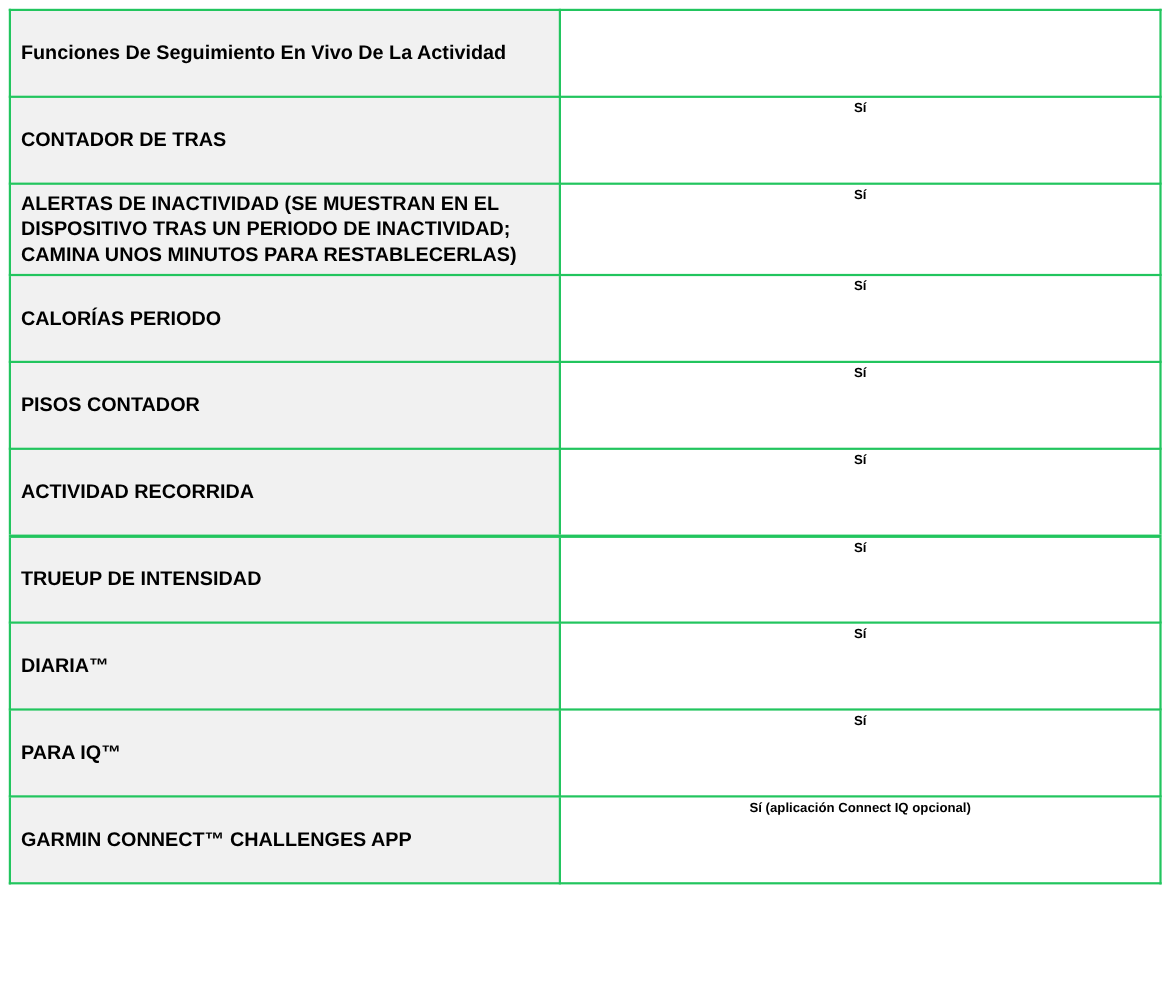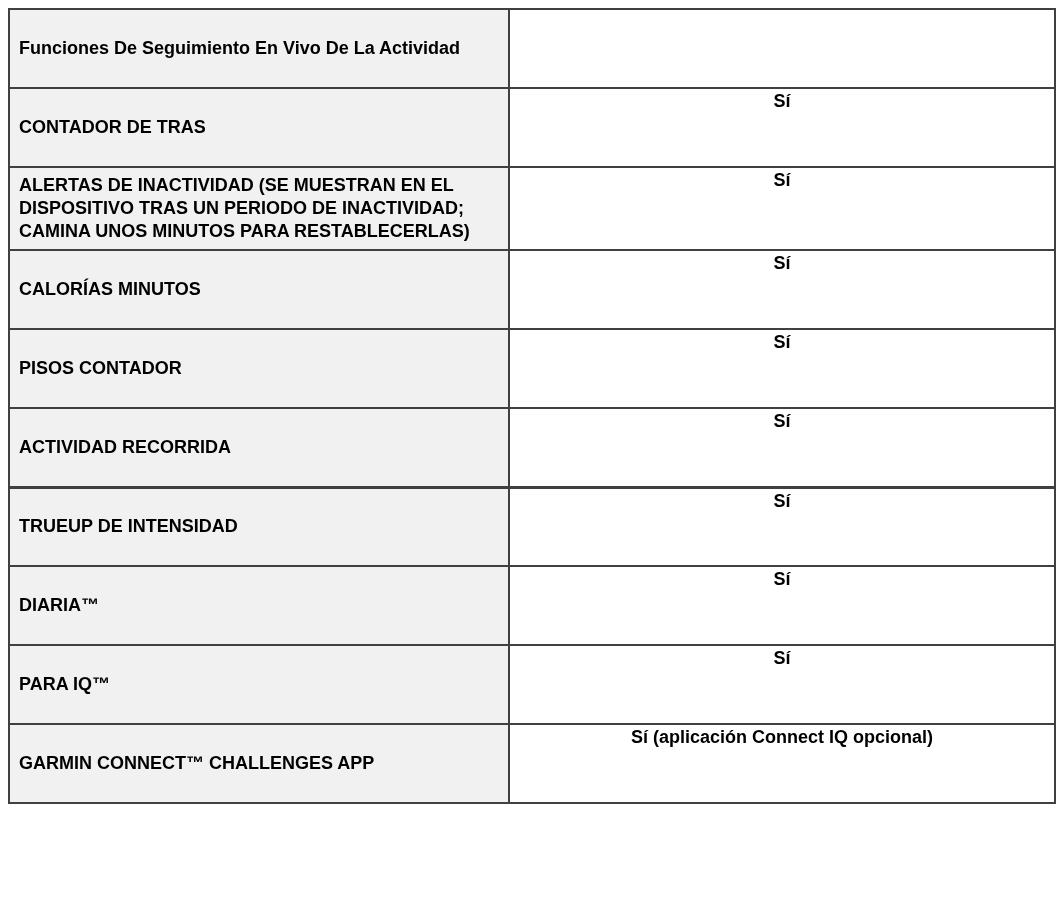--- a/index.html
+++ b/index.html
@@ -12,39 +12,39 @@
     overflow: hidden;
     font-family: "Liberation Sans", sans-serif;
   }
   table.feature-table {
     border-collapse: collapse;
     table-layout: fixed;
     width: 1048px;
     margin: 8px 0 0 8px;
   }
   table.feature-table td {
-    border: 2px solid #404040;
+    border: 2px solid #22c55e;
   }
   tr.feature-row { height: 79px; }
   tr.thick-bottom td { border-bottom-width: 3px; }
   td.label-cell {
     width: 500px;
     background: #f1f1f1;
     color: #000000;
     font-weight: bold;
     font-size: 18px;
     line-height: 1.28;
     vertical-align: middle;
     padding: 6px 12px 6px 9px;
   }
   td.value-cell {
     background: #ffffff;
     color: #000000;
     font-weight: bold;
-    font-size: 18px;
+    font-size: 12px;
     line-height: 1.2;
     text-align: center;
     vertical-align: top;
     padding: 2px 4px 4px 4px;
   }
 </style>
 </head>
 <body>
 
 <table class="feature-table">
@@ -63,21 +63,21 @@
     </tr>
   <tr class="feature-row">
         <td class="label-cell"><span>CONTADOR DE TRAS</span></td>
         <td class="value-cell"><span>Sí</span></td>
       </tr>
       <tr class="feature-row">
         <td class="label-cell"><span>ALERTAS DE INACTIVIDAD (SE MUESTRAN EN EL DISPOSITIVO TRAS UN PERIODO DE INACTIVIDAD; CAMINA UNOS MINUTOS PARA RESTABLECERLAS)</span></td>
         <td class="value-cell"><span>Sí</span></td>
       </tr>
       <tr class="feature-row">
-        <td class="label-cell"><span>CALORÍAS MINUTOS</span></td>
+        <td class="label-cell"><span>CALORÍAS PERIODO</span></td>
         <td class="value-cell"><span>Sí</span></td>
       </tr>
       <tr class="feature-row">
         <td class="label-cell"><span>PISOS CONTADOR</span></td>
         <td class="value-cell"><span>Sí</span></td>
       </tr>
       <tr class="feature-row thick-bottom">
         <td class="label-cell"><span>ACTIVIDAD RECORRIDA</span></td>
         <td class="value-cell"><span>Sí</span></td>
       </tr>

